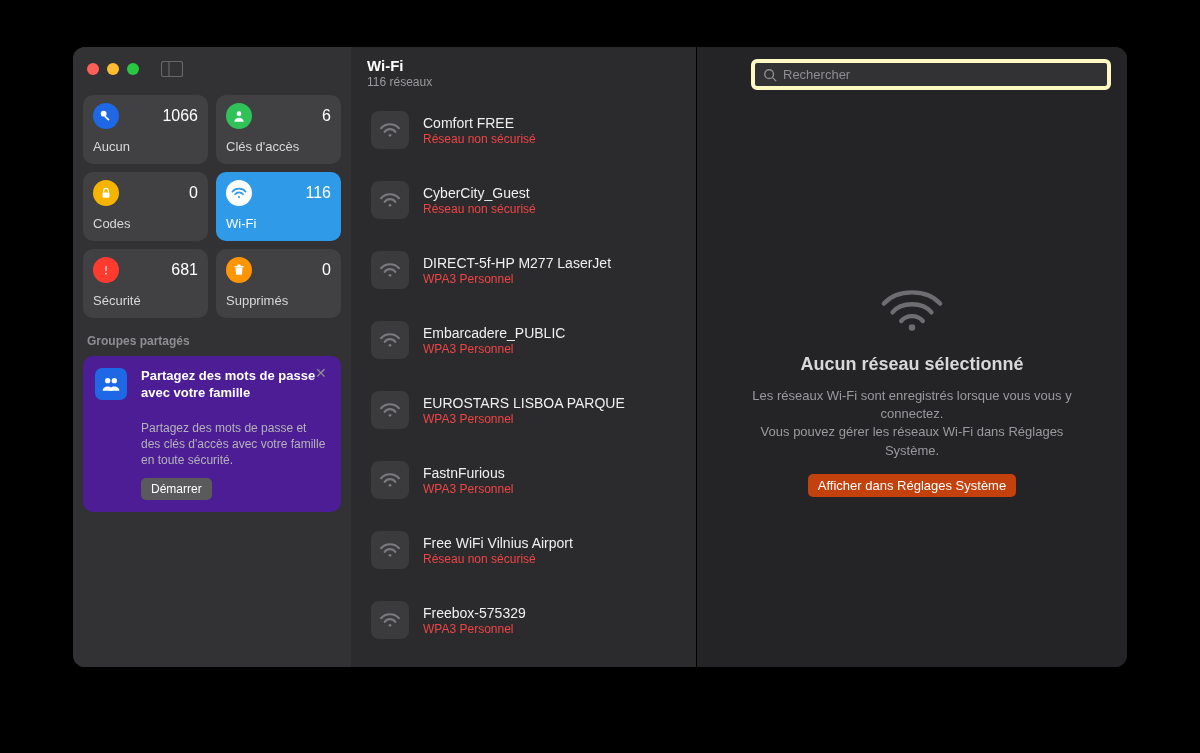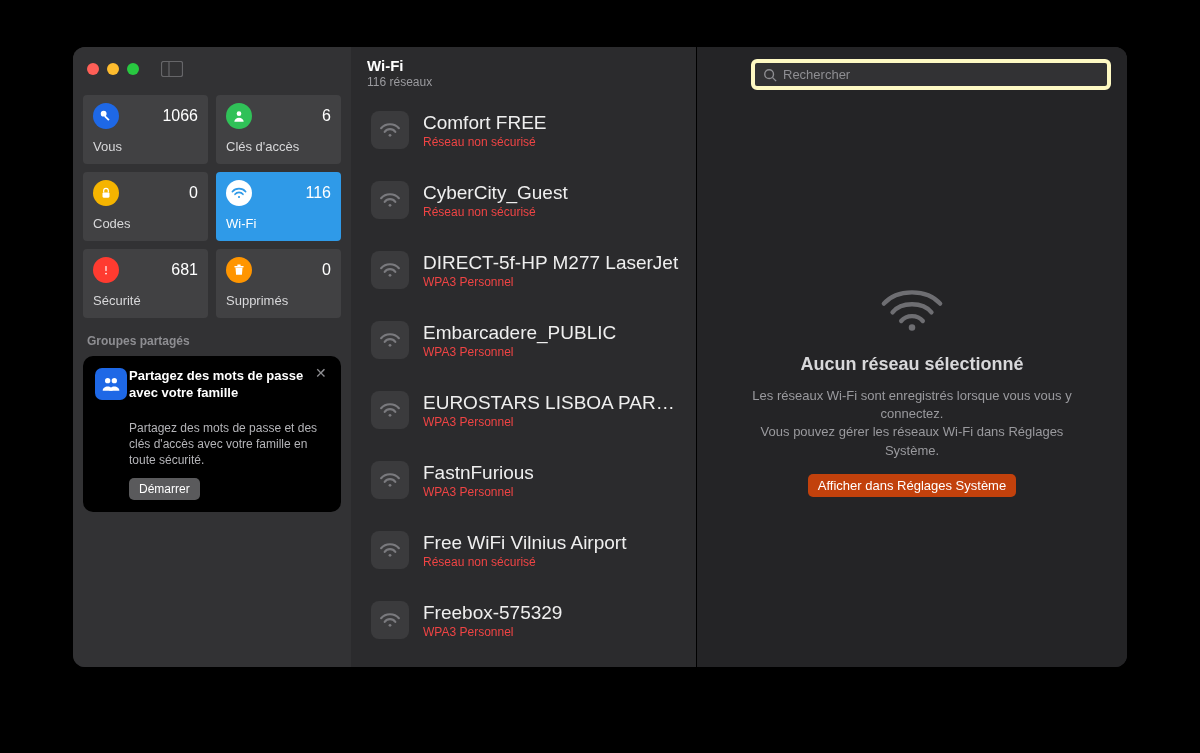--- a/index.html
+++ b/index.html
@@ -48,21 +48,21 @@
     width: 22px; height: 16px;
     opacity: .5;
   }
   .category-grid {
     display: grid;
     grid-template-columns: 1fr 1fr;
     gap: 8px;
   }
   .category-card {
     background: #414143;
-    border-radius: 4px;
+    border-radius: 10px;
     padding: 8px 10px 10px 10px;
     display: flex;
     flex-direction: column;
     justify-content: space-between;
     cursor: default;
     min-height: 68px;
   }
   .category-card.selected {
     background: #2f9ae8;
   }
@@ -87,25 +87,25 @@
     display: flex; align-items: center; justify-content: center;
     font-size: 14px;
   }
   .section-header {
     margin: 16px 4px 8px 4px;
     font-size: 12px;
     color: #8e8e92;
     font-weight: 600;
   }
   .promo-card {
-    background: #000000;
+    background: #4c1d95;
     border-radius: 10px;
     padding: 12px;
     display: flex;
-    gap: 2px;
+    gap: 14px;
     position: relative;
   }
   .promo-icon {
     width: 32px; height: 32px; border-radius: 7px;
     background: #1e68e6;
     display: flex; align-items: center; justify-content: center;
     flex-shrink: 0;
   }
   .promo-body { flex: 1; }
   .promo-title { font-size: 13px; font-weight: 600; color: #fff; line-height: 1.3; }
@@ -154,21 +154,21 @@
     margin-bottom: 16px;
   }
   .net-icon {
     width: 38px; height: 38px;
     border-radius: 8px;
     background: #3b3b3d;
     display: flex; align-items: center; justify-content: center;
     flex-shrink: 0;
   }
   .net-body { flex: 1; min-width: 0; }
-  .net-name { font-size: 19px; color: #efefef; white-space: nowrap; overflow: hidden; text-overflow: ellipsis; }
+  .net-name { font-size: 14px; color: #efefef; white-space: nowrap; overflow: hidden; text-overflow: ellipsis; }
   .net-sec  { font-size: 12px; color: #ef4444; margin-top: 1px; }
   
   .detail {
     flex: 1;
     background: #242426;
     display: flex;
     flex-direction: column;
   }
   .detail-topbar {
     display: flex;
@@ -255,21 +255,21 @@
         <div class="category-card">
           <div class="toprow">
             <div class="cat-icon" style="background:#1e68e6">
               <svg viewBox="0 0 24 24" width="14" height="14" fill="#fff">
                 <circle cx="8" cy="8" r="5"></circle>
                 <rect x="11" y="11" width="10" height="3" transform="rotate(45 11 11)"></rect>
               </svg>
             </div>
             <div class="count">1066</div>
           </div>
-          <div class="label">Vous</div>
+          <div class="label">Aucun</div>
         </div>
         <div class="category-card">
           <div class="toprow">
             <div class="cat-icon" style="background:#30c158">
               <svg viewBox="0 0 24 24" width="14" height="14" fill="#fff">
                 <circle cx="12" cy="8" r="4"></circle>
                 <path d="M4 22c0-4 3.6-7 8-7s8 3 8 7"></path>
               </svg>
             </div>
             <div class="count">6</div>

